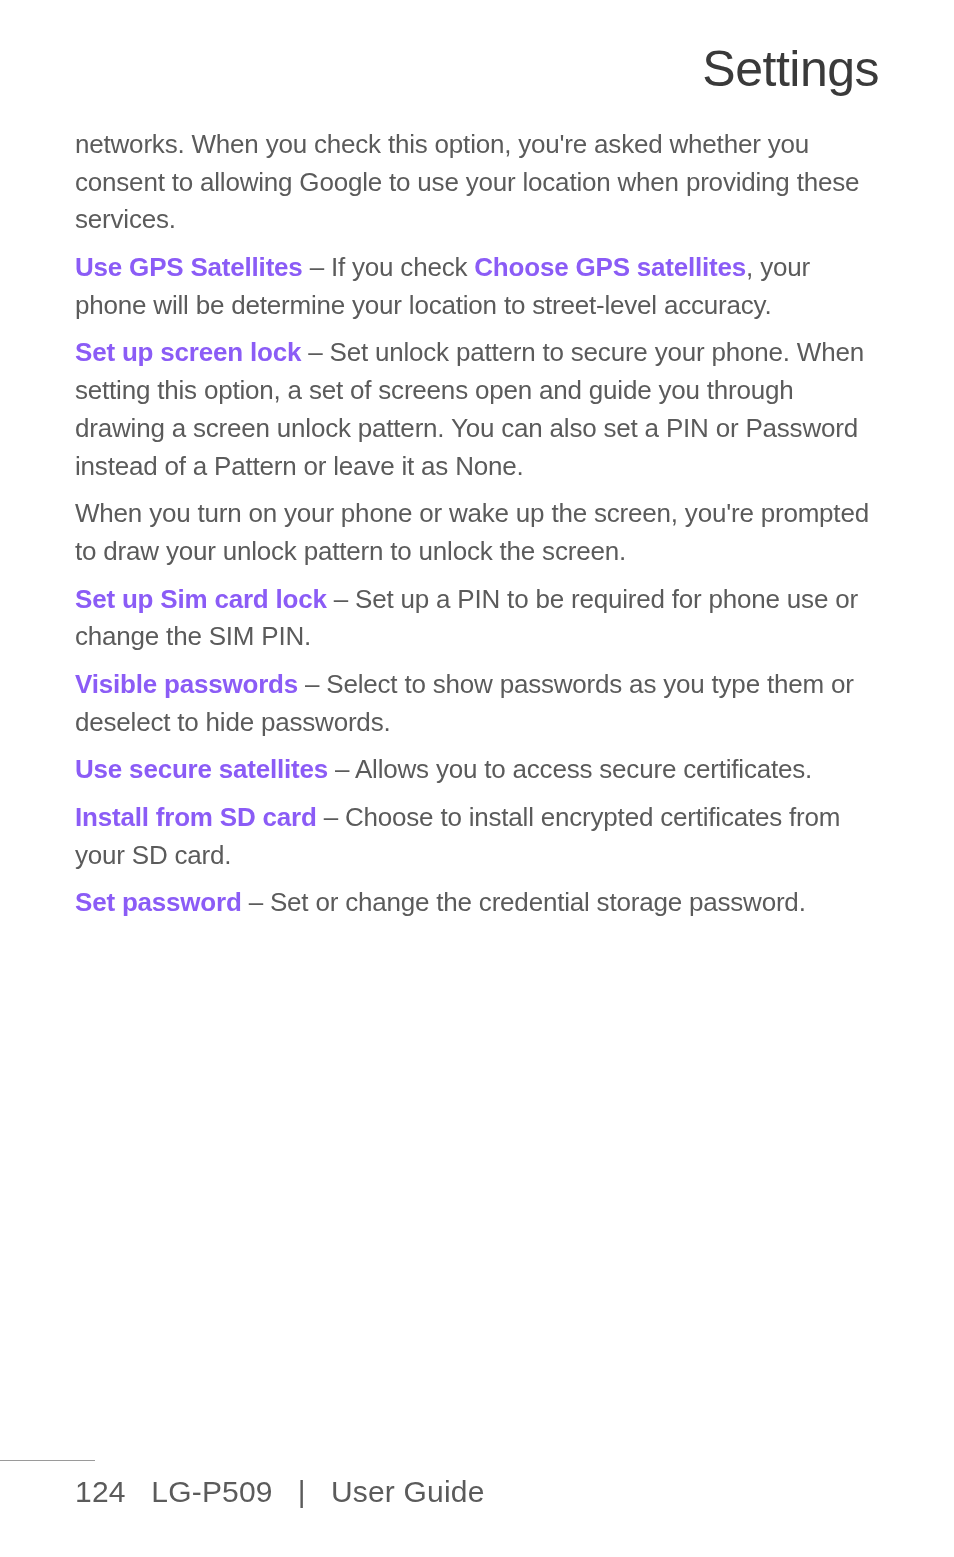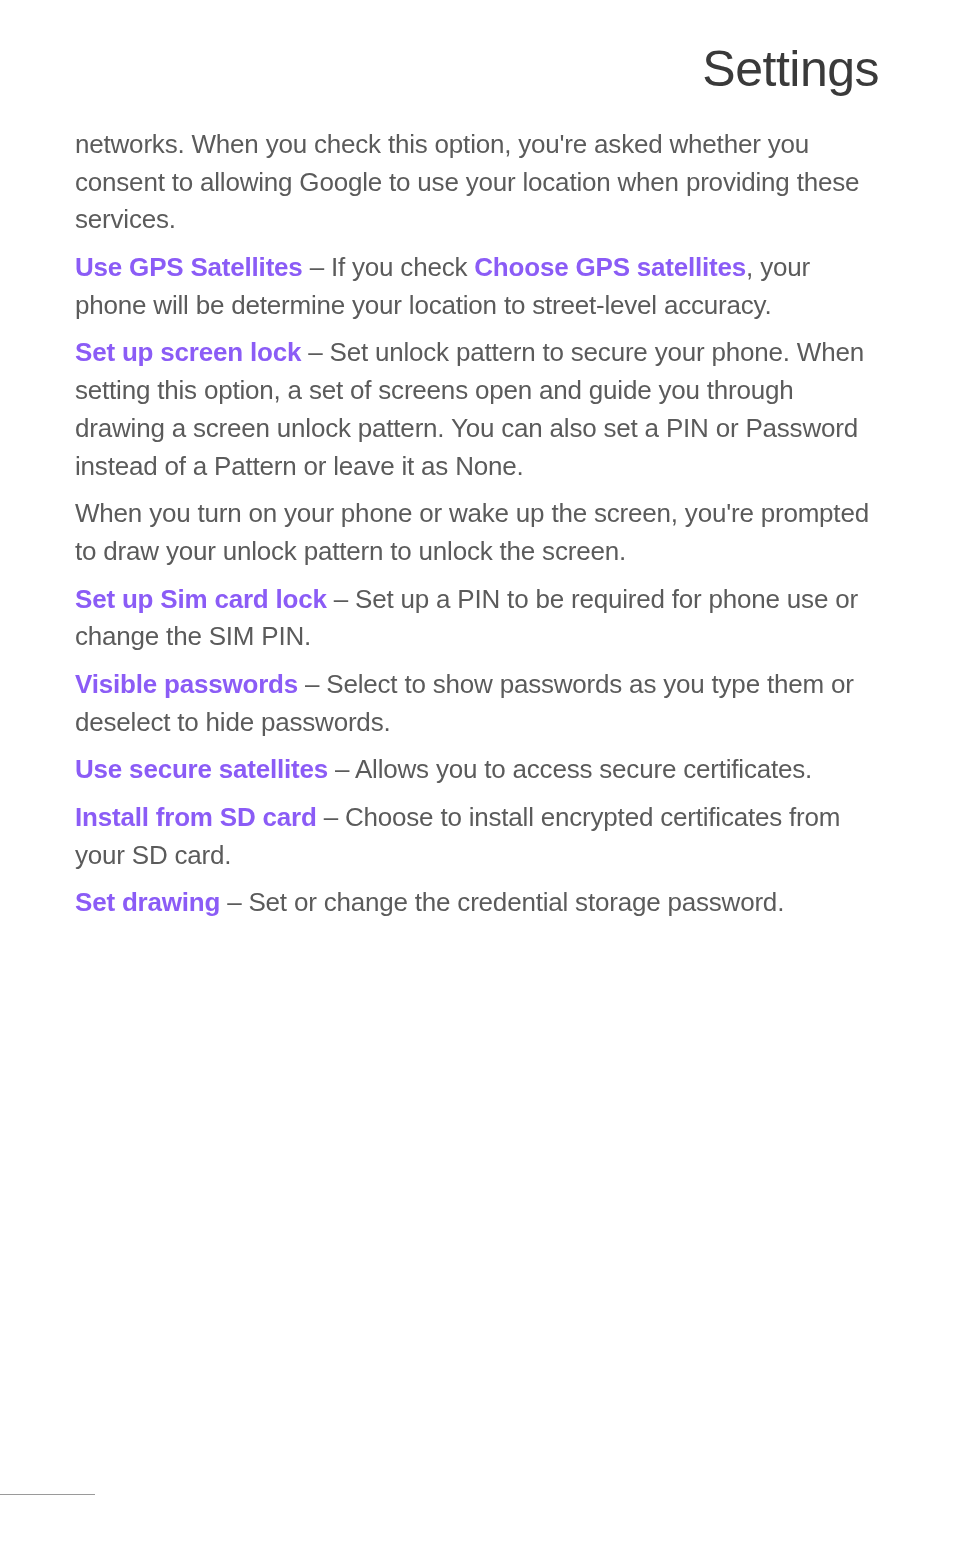--- a/index.html
+++ b/index.html
@@ -90,20 +90,23 @@
 
   <p>
     <strong>Use secure satellites</strong><span> – </span><span>Allows you to access secure certificates.</span>
   </p>
 
   <p>
     <strong>Install from SD card</strong><span> – </span><span>Choose to install encrypted certificates from your SD card.</span>
   </p>
 
   <p>
-    <strong>Set drawing</strong><span> – </span><span>Set or change the credential storage password.</span>
+    <strong>Set password</strong><span> – </span><span>Set or change the credential storage password.</span>
   </p>
 
 </div>
 
 <div class="footer">
   <hr class="footer-line">
+  <div class="footer-text">
+    <span>124</span>&nbsp;&nbsp;&nbsp;<span>LG-P509</span>&nbsp;&nbsp;<span class="footer-sep">|</span>&nbsp;&nbsp;<span>User Guide</span>
+  </div>
 </div>
 
 </body></html>

